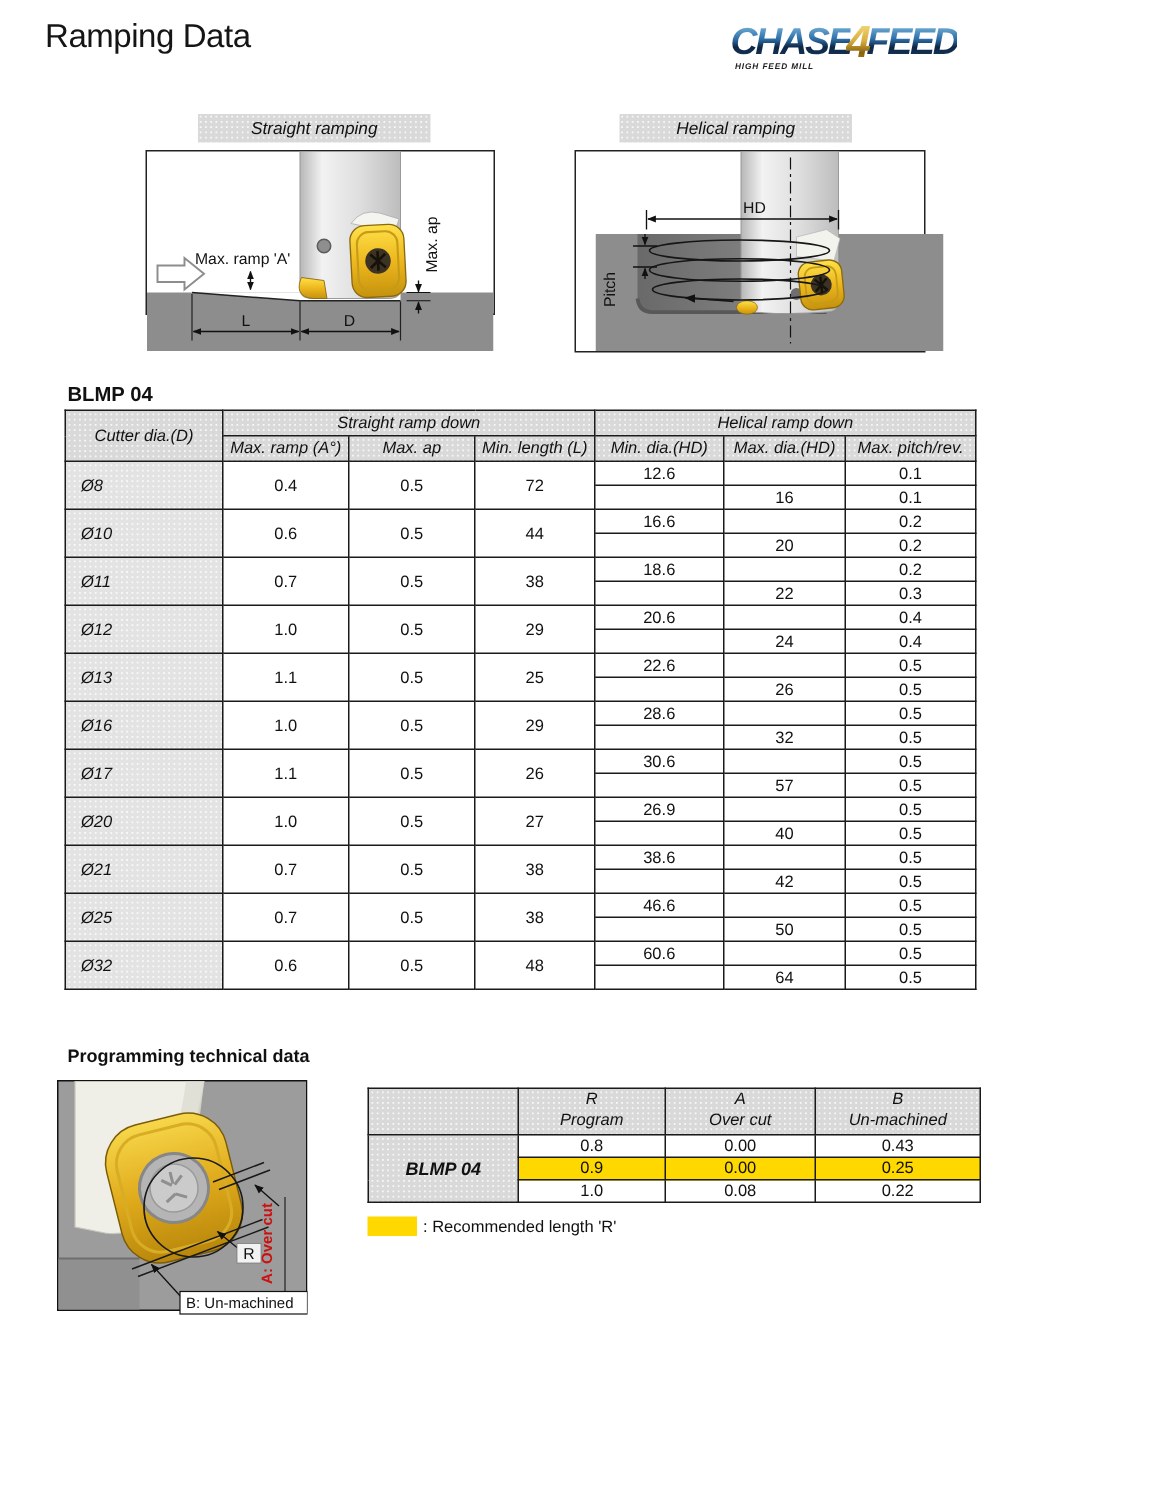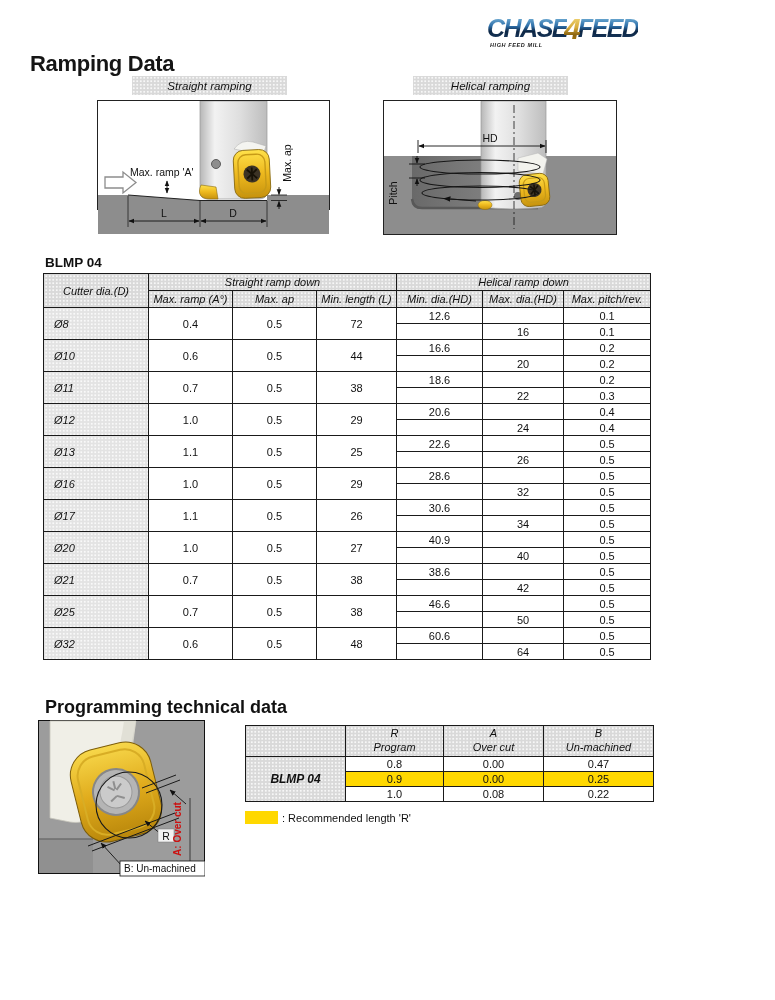--- a/index.html
+++ b/index.html
@@ -3,21 +3,21 @@
 <meta charset="utf-8">
 <style>
   * { margin:0; padding:0; box-sizing:border-box; }
   html,body { background:#fff; }
   .page {
     position:relative; width:775px; height:1000px; background:#fff;
     font-family:"Liberation Sans","DejaVu Sans",sans-serif; color:#111;
     overflow:hidden; margin:0 auto;
   }
   
-  .title { position:absolute; left:30px; top:11px; font-size:22px; font-weight:bold; letter-spacing:-0.3px; color:#151515;margin-top:40px; }
+  .title { position:absolute; left:30px; top:11px; font-size:22px; font-weight:normal; letter-spacing:-0.3px; color:#151515; }
   .logo { position:absolute; left:487px; top:11px; width:185px; }
   .logo-line { display:flex; align-items:flex-end; line-height:1; }
   .logo-chase,.logo-feed {
     font-size:25px; font-style:italic; font-weight:bold; letter-spacing:-1.5px;
     color:var(--logo-blue,#14466f);
     background:linear-gradient(180deg,#7db9dc 0%,#2e6fa9 40%,#0d2644 62%,#1a3c63 100%);
     -webkit-background-clip:text; background-clip:text; -webkit-text-fill-color:transparent;
   }
   .logo-4 {
     font-size:30px; font-style:italic; font-weight:bold; margin:0 -3px; position:relative; top:3px; z-index:2;
@@ -43,21 +43,21 @@
   table.tb th, table.tb td { border:1px solid #1a1a1a; text-align:center; vertical-align:middle; font-size:11px; font-weight:normal; padding:0; }
   .main-table { width:607px;border-radius:23px; }
   .main-table col.c1{width:105px;} .main-table col.c2{width:84px;} .main-table col.c3{width:84px;}
   .main-table col.c4{width:80px;}  .main-table col.c5{width:86px;} .main-table col.c6{width:81px;}
   .main-table col.c7{width:87px;}
   .main-table thead tr { height:17px; }
   .main-table thead th { background-color:var(--header-gray,#d9d9d9); }
   .main-table tr.half { height:16px; }
   td.dia { background-color:var(--row-label-gray,#e3e3e3); text-align:left !important; padding-left:10px !important; font-weight:bold; font-size:12px; }
   
-  .prog-title { position:absolute; left:45px; top:697px; font-size:18px; font-weight:bold; }
+  .prog-title { position:absolute; left:45px; top:697px; font-size:12px; font-weight:bold; }
   .prog-table-wrap { position:absolute; left:245px; top:725px; }
   .prog-table col.p1{width:100px;} .prog-table col.p2{width:98px;} .prog-table col.p3{width:100px;} .prog-table col.p4{width:110px;}
   .prog-table thead tr { height:31px; }
   .prog-table thead th { background-color:var(--header-gray,#d9d9d9); line-height:1.25; }
   .prog-table tbody tr { height:15px; }
   .prog-table td.rowlabel { background-color:var(--header-gray,#d9d9d9); font-weight:bold; font-size:12px; }
   .prog-table tr.hl td { background-color:var(--highlight-yellow,#ffd800);margin-top:18px; }
   .legend { position:absolute; left:245px; top:811px; display:flex; align-items:center; }
   .legend-swatch { width:33px; height:13px; background:var(--highlight-yellow,#ffd800); }
   .legend-text { font-size:11px; margin-left:4px; }
@@ -123,21 +123,21 @@
       <line x1="30" y1="95" x2="30" y2="126" stroke="#222" stroke-width="0.8"></line>
       <line x1="102" y1="100" x2="102" y2="126" stroke="#222" stroke-width="0.8"></line>
       <line x1="169" y1="100" x2="169" y2="126" stroke="#222" stroke-width="0.8"></line>
       <line x1="31" y1="120" x2="101" y2="120" stroke="#111" stroke-width="0.9" marker-start="url(#ar-s)" marker-end="url(#ar-s)"></line>
       <line x1="103" y1="120" x2="168" y2="120" stroke="#111" stroke-width="0.9" marker-start="url(#ar-s)" marker-end="url(#ar-s)"></line>
       <text x="66" y="116" font-size="10.5" fill="#111" text-anchor="middle">L</text>
       <text x="135" y="116" font-size="10.5" fill="#111" text-anchor="middle">D</text>
     </svg>
   </div>
 
-  <div class="diag-box" style="left:383px; top:100px; width:234px; height:135px;">
+  <div class="diag-box" style="left:383px; top:100px; width:234px; height:135px;padding-left:13px;">
     <svg width="232" height="133" viewBox="0 0 232 133">
       <defs>
         <linearGradient id="toolg-h" x1="0" y1="0" x2="1" y2="0">
           <stop offset="0" stop-color="#b7b7b7"></stop>
             <stop offset="0.22" stop-color="#f2f2f2"></stop>
           <stop offset="0.6" stop-color="#dedede"></stop>
             <stop offset="1" stop-color="#bdbdbd"></stop>
         </linearGradient>
         <linearGradient id="cav-h" x1="0" y1="0" x2="1" y2="0">
           <stop offset="0" stop-color="#696969"></stop>
@@ -299,29 +299,29 @@
             <td class="dia dots" rowspan="2">Ø17</td>
             <td rowspan="2">1.1</td>
             <td rowspan="2">0.5</td>
             <td rowspan="2">26</td>
             <td>30.6</td>
             <td></td>
             <td>0.5</td>
           </tr>
           <tr class="half">
             <td></td>
-            <td>34</td>
+            <td>57</td>
             <td>0.5</td>
           </tr>
           <tr class="half">
             <td class="dia dots" rowspan="2">Ø20</td>
             <td rowspan="2">1.0</td>
             <td rowspan="2">0.5</td>
             <td rowspan="2">27</td>
-            <td>40.9</td>
+            <td>26.9</td>
             <td></td>
             <td>0.5</td>
           </tr>
           <tr class="half">
             <td></td>
             <td>40</td>
             <td>0.5</td>
           </tr>
           <tr class="half">
             <td class="dia dots" rowspan="2">Ø21</td>
@@ -438,21 +438,21 @@
             <div>B</div>
             <div>Un-machined</div>
           </th>
         </tr>
       </thead>
       <tbody>
           <tr>
             <td class="rowlabel dots" rowspan="3">BLMP 04</td>
             <td>0.8</td>
             <td>0.00</td>
-            <td>0.47</td>
+            <td>0.43</td>
           </tr>
           <tr class="hl">
             <td>0.9</td>
             <td>0.00</td>
             <td>0.25</td>
           </tr>
           <tr>
             <td>1.0</td>
             <td>0.08</td>
             <td>0.22</td>

